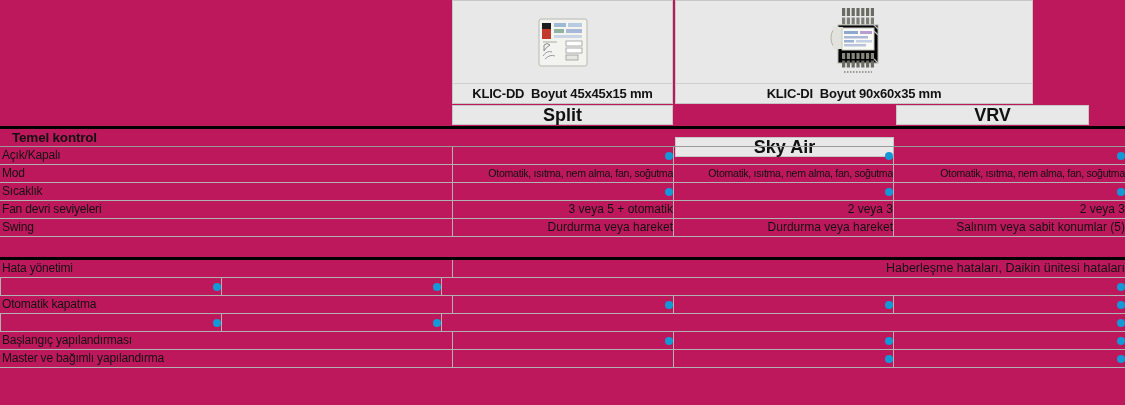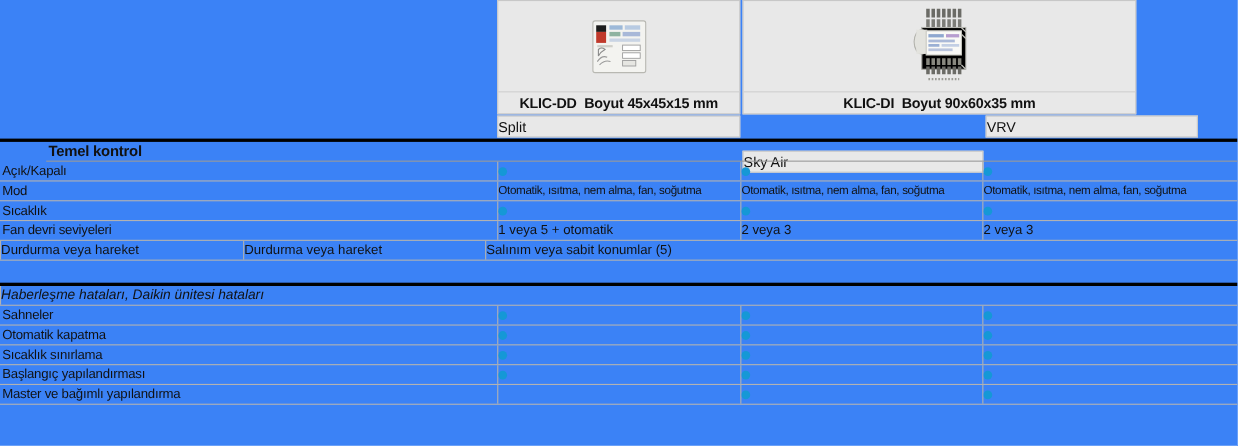--- a/index.html
+++ b/index.html
@@ -1,40 +1,40 @@
 <!DOCTYPE html>
 <html style="--dot: #1598d6; --hbg: #e8e8e8;"><head>
 <meta charset="utf-8">
 <style>
   html,body{margin:0;padding:0;}
   body{width:1125px;height:405px;background:#fff;font-family:"Liberation Sans",sans-serif;color:#111;}
-  .stage{position:relative;width:1125px;height:405px;overflow:hidden;background:#3b82f6;}
+  .stage{position:relative;width:1125px;height:405px;overflow:hidden;background:#be185d;}
 
   
   .hbox{position:absolute;background:var(--hbg,#e8e8e8);border:1px solid #c7c7c7;box-sizing:border-box;}
   .hbox-dd{left:452px;top:0;width:221px;height:104px;}
   .hbox-di{left:675px;top:0;width:358px;height:104px;}
   .himg{height:82px;display:flex;align-items:center;justify-content:center;border-bottom:1px solid #cfcfcf;}
   .hname{height:20px;line-height:20px;text-align:center;font-weight:bold;font-size:13px;letter-spacing:-0.2px;white-space:pre;}
-  .hvar{position:absolute;top:105px;height:20px;line-height:19px;text-align:left;font-weight:normal;font-size:13px;}
+  .hvar{position:absolute;top:105px;height:20px;line-height:19px;text-align:center;font-weight:bold;font-size:18px;}
   .hvar-split{left:452px;width:221px;}
   .hvar-sky{left:675px;width:219px;margin-top:32px;}
   .hvar-vrv{left:896px;width:193px;}
 
   
   .tbl{position:absolute;left:0;top:126px;width:1125px;}
   .bar{height:3px;background:#000;}
-  .sechead{height:18px;line-height:17px;font-weight:bold;font-size:13.5px;letter-spacing:-0.2px;border-bottom:1px solid #9a9a9a;padding-left:2px;box-sizing:border-box;margin-left:42px;}
+  .sechead{height:18px;line-height:17px;font-weight:bold;font-size:13.5px;letter-spacing:-0.2px;border-bottom:1px solid #9a9a9a;padding-left:12px;box-sizing:border-box;}
   .trow{display:flex;height:18px;border-bottom:1px solid #b2b2b2;box-sizing:border-box;}
   .c-label{width:452px;font-size:12px;line-height:17px;padding-left:2px;letter-spacing:-0.2px;box-sizing:border-box;white-space:nowrap;}
-  .c-val{width:221px;border-left:1px solid #b2b2b2;text-align:left;font-size:12px;line-height:16px;box-sizing:border-box;overflow:hidden;white-space:nowrap;}
+  .c-val{width:221px;border-left:1px solid #b2b2b2;text-align:right;font-size:12px;line-height:16px;box-sizing:border-box;overflow:hidden;white-space:nowrap;}
   .c-val.c2{width:220px;}
   .c-val.c3{flex:1;}
   .c-val.cond{font-size:10.6px;letter-spacing:-0.3px;line-height:17px;}
-  .c-span{flex:1;border-left:1px solid #b2b2b2;text-align:left;font-size:12.5px;line-height:16px;box-sizing:border-box;font-style:italic;}
+  .c-span{flex:1;border-left:1px solid #b2b2b2;text-align:right;font-size:12.5px;line-height:16px;box-sizing:border-box;}
   .gap{height:20px;}
   .dot{display:inline-block;width:8px;height:8px;border-radius:50%;background:var(--dot,#199ed9);margin-top:5px;}
 </style>
 </head>
 <body>
 
 <div class="stage">
 
   <div class="hbox hbox-dd">
     <div class="himg">
@@ -108,55 +108,55 @@
 
     <div class="trow">
       <div class="c-label">Sıcaklık</div>
       <div class="c-val"><span class="dot"></span></div>
       <div class="c-val c2"><span class="dot"></span></div>
       <div class="c-val c3"><span class="dot"></span></div>
     </div>
 
     <div class="trow">
       <div class="c-label">Fan devri seviyeleri</div>
-      <div class="c-val">1 veya 5 + otomatik</div>
+      <div class="c-val">3 veya 5 + otomatik</div>
       <div class="c-val c2">2 veya 3</div>
       <div class="c-val c3">2 veya 3</div>
     </div>
 
     <div class="trow">
+      <div class="c-label">Swing</div>
       <div class="c-val">Durdurma veya hareket</div>
       <div class="c-val c2">Durdurma veya hareket</div>
       <div class="c-val c3">Salınım veya sabit konumlar (5)</div>
     </div>
 
     <div class="gap"></div>
 
     <div class="bar"></div>
 
     <div class="trow">
+      <div class="c-label">Hata yönetimi</div>
       <div class="c-span">Haberleşme hataları, Daikin ünitesi hataları</div>
     </div>
 
     <div class="trow">
-      <div class="c-label">Sahneler</div>
       <div class="c-val"><span class="dot"></span></div>
       <div class="c-val c2"><span class="dot"></span></div>
       <div class="c-val c3"><span class="dot"></span></div>
     </div>
 
     <div class="trow">
       <div class="c-label">Otomatik kapatma</div>
       <div class="c-val"><span class="dot"></span></div>
       <div class="c-val c2"><span class="dot"></span></div>
       <div class="c-val c3"><span class="dot"></span></div>
     </div>
 
     <div class="trow">
-      <div class="c-label">Sıcaklık sınırlama</div>
       <div class="c-val"><span class="dot"></span></div>
       <div class="c-val c2"><span class="dot"></span></div>
       <div class="c-val c3"><span class="dot"></span></div>
     </div>
 
     <div class="trow">
       <div class="c-label">Başlangıç yapılandırması</div>
       <div class="c-val"><span class="dot"></span></div>
       <div class="c-val c2"><span class="dot"></span></div>
       <div class="c-val c3"><span class="dot"></span></div>

